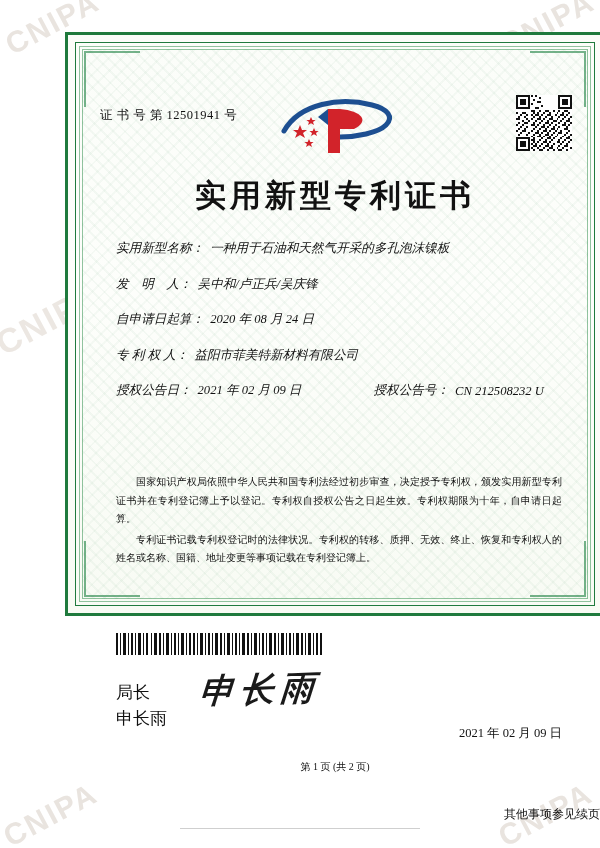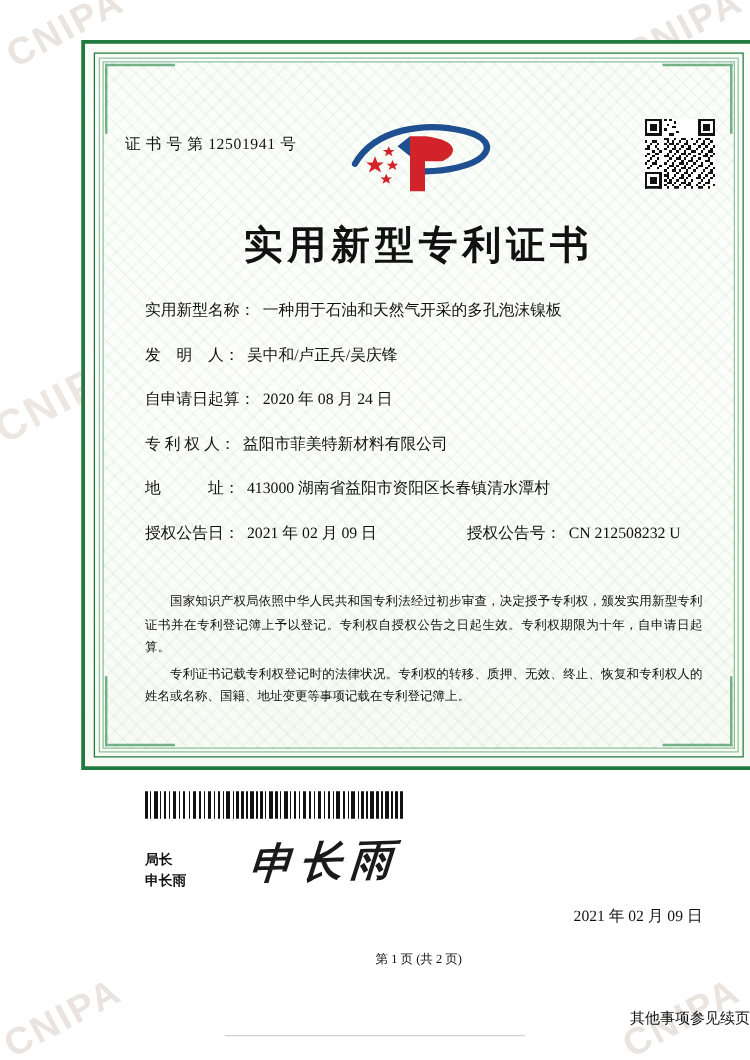--- a/index.html
+++ b/index.html
@@ -127,24 +127,25 @@
   
   .fields {
     position: absolute;
     top: 205px;
     left: 48px;
     right: 36px;
     z-index: 3;
   }
   .row {
     display: flex;
-    align-items: center;
+    align-items: flex-end;
     margin-bottom: 18.5px;
     font-size: 12.6px;
     color: #111;
+    font-style: italic;
   }
   .row .lbl {
     white-space: nowrap;
     flex: 0 0 auto;
   }
   .row .val {
     margin-left: 6px;
     flex: 1 1 auto;
   }
   .row.split .val {
@@ -183,25 +184,24 @@
     width: 208px;
     height: 22px;
     z-index: 3;
   }
 
   
   .sig-label {
     position: absolute;
     left: 48px;
     top: 645px;
-    font-size: 11px;
+    font-size: 17px;
     line-height: 1.55;
     color: #111;
     z-index: 3;
-    font-weight: bold;
   }
   .sig-mark {
     position: absolute;
     left: 132px;
     top: 632px;
     font-size: 34px;
     font-family: "DejaVu Serif", serif;
     font-style: italic;
     font-weight: bold;
     letter-spacing: 6px;
@@ -487,24 +487,20 @@
       <span class="val">吴中和/卢正兵/吴庆锋</span>
     </div>
     <div class="row">
       <span class="lbl">自申请日起算：</span>
       <span class="val">2020 年 08 月 24 日</span>
     </div>
     <div class="row">
       <span class="lbl">专 利 权 人：</span>
       <span class="val">益阳市菲美特新材料有限公司</span>
     </div>
-    <div class="row">
-      <span class="lbl">地　　　址：</span>
-      <span class="val">413000 湖南省益阳市资阳区长春镇清水潭村</span>
-    </div>
     <div class="row split">
       <span class="lbl">授权公告日：</span>
       <span class="val">2021 年 02 月 09 日</span>
       <span class="lbl2">授权公告号：</span>
       <span class="val2">CN 212508232 U</span>
     </div>
   </div>
 
   <div class="para">
     <p>国家知识产权局依照中华人民共和国专利法经过初步审查，决定授予专利权，颁发实用新型专利证书并在专利登记簿上予以登记。专利权自授权公告之日起生效。专利权期限为十年，自申请日起算。</p>

